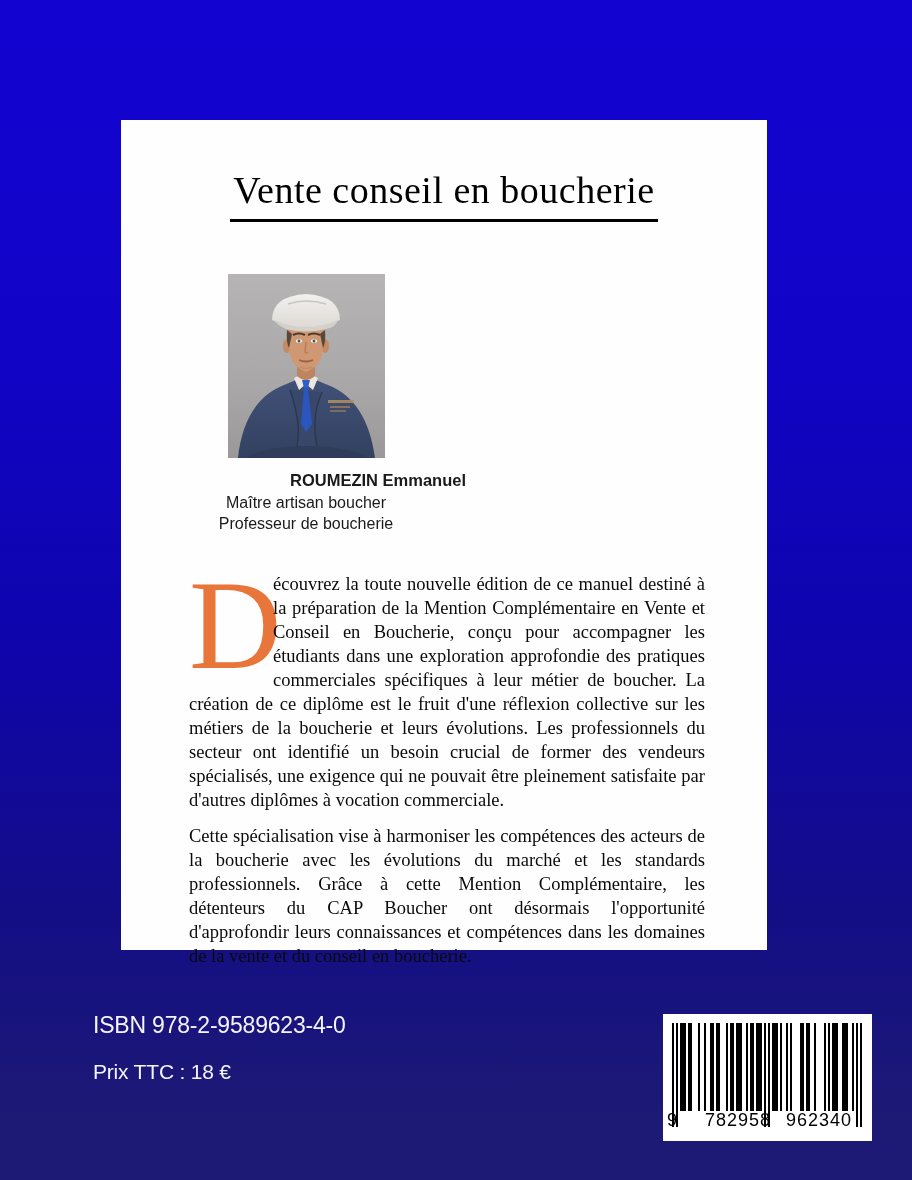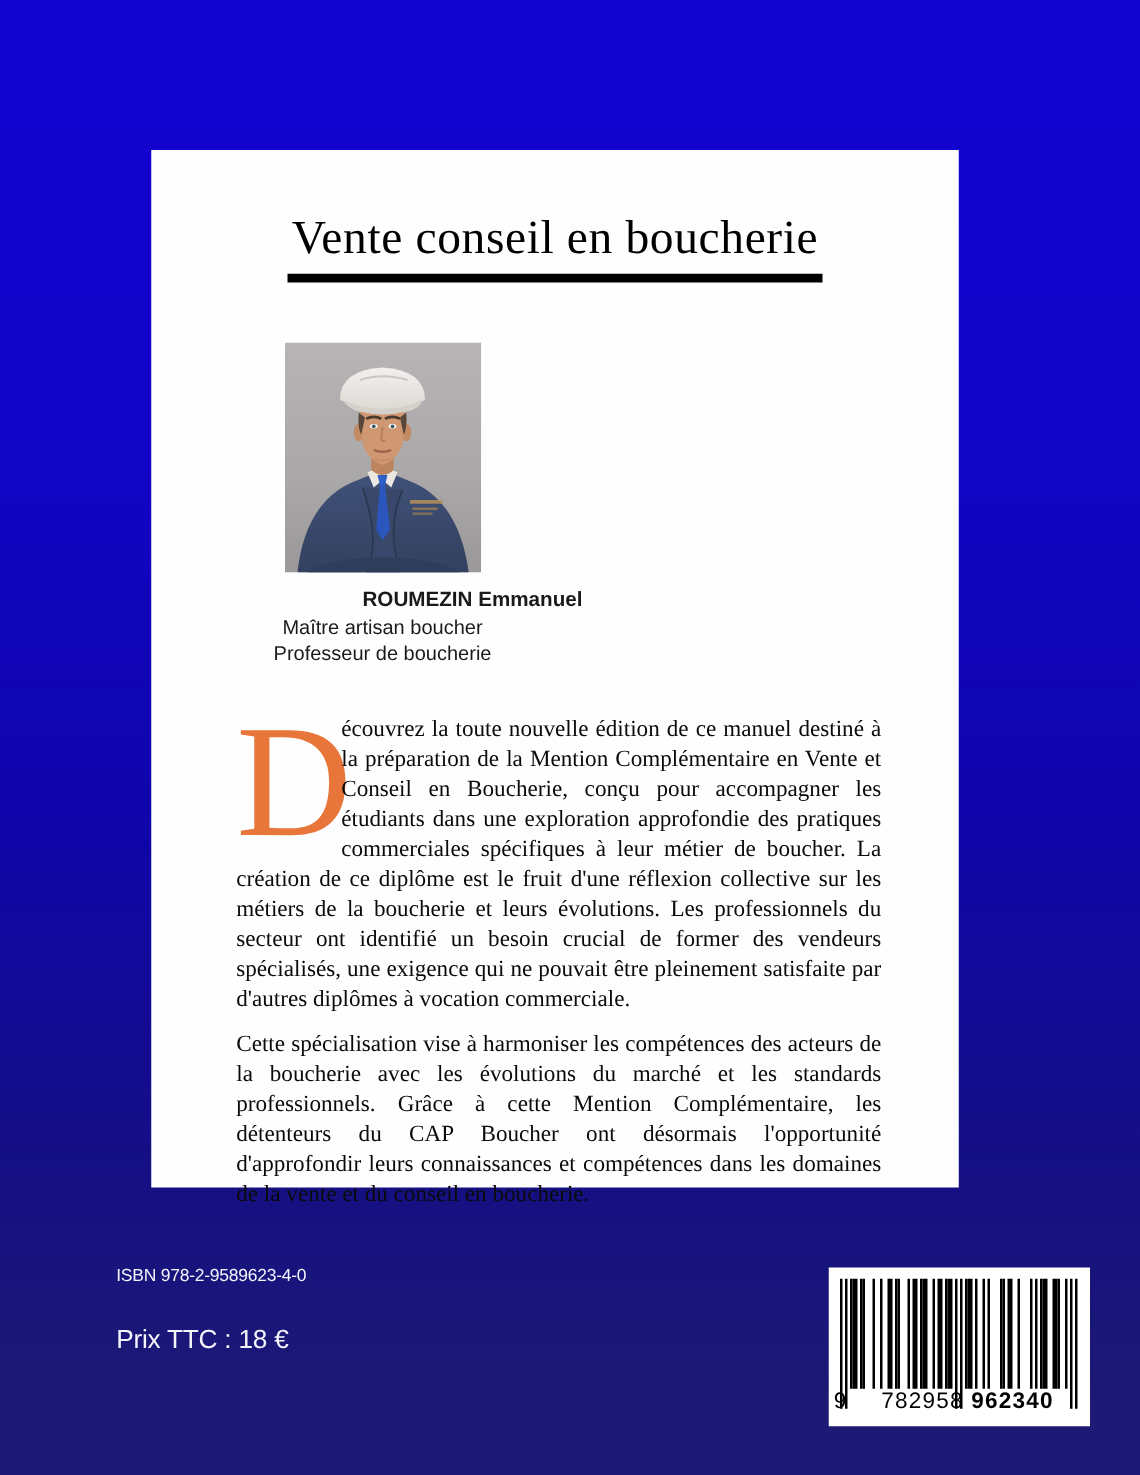--- a/index.html
+++ b/index.html
@@ -14,21 +14,21 @@
     position:absolute;left:121px;top:120px;width:646px;height:830px;
     background:#fefefe;
   }
   .title-wrap{
     position:absolute;left:0;top:48px;width:100%;text-align:center;
   }
   .book-title{
     display:inline-block;
     font-family:"Liberation Serif",serif;
     font-size:38px;color:#000;
-    border-bottom:7px solid #000000;
+    border-bottom:3px solid #000000;
     padding:0 3px 7px 3px;
     letter-spacing:0.5px;
   }
   .photo{
     position:absolute;left:107px;top:154px;width:157px;height:184px;display:block;
   }
   .author-block{
     position:absolute;left:25px;top:350px;width:320px;text-align:center;
     color:#1a1a1a;
   }
@@ -46,21 +46,21 @@
     float:left;
     width:76px;height:116px;
     font-family:"Liberation Serif",serif;
     font-size:128px;line-height:103px;
     color:#e8763b;
     margin:2px 8px 0 0;
     text-align:left;
   }
   .isbn-line{
     position:absolute;left:93px;top:1012px;
-    color:#f4f4fb;font-size:14px;letter-spacing:-0.2px;
+    color:#f4f4fb;font-size:23px;letter-spacing:-0.2px;
   }
   .price-line{
     position:absolute;left:93px;top:1060px;
     color:#f4f4fb;font-size:21px;letter-spacing:-0.2px;
   }
   .barcode-box{
     position:absolute;left:663px;top:1014px;width:209px;height:127px;
     background:#fff;
   }
   .bars{
@@ -69,21 +69,21 @@
   }
   .bc-mod{width:2px;height:88px;background:transparent;}
   .bc-mod.on{background:#000;}
   .bc-mod.tall{height:104px;}
   .bc-digits{
     position:absolute;left:0;top:96px;width:209px;height:22px;
     font-family:"Liberation Sans",sans-serif;font-size:18px;color:#000;
   }
   .bc-num-left{position:absolute;left:4px;top:0;}
   .bc-g1{position:absolute;left:24px;width:84px;text-align:right;top:0;letter-spacing:1px;}
-  .bc-g2{position:absolute;left:114px;width:84px;text-align:left;top:0;letter-spacing:1px;font-weight:bold;}
+  .bc-g2{position:absolute;left:114px;width:84px;text-align:center;top:0;letter-spacing:1px;}
 </style>
 </head>
 <body>
 
 <div class="poster">
 
   <div class="card">
 
     <div class="title-wrap">
       <span class="book-title">Vente conseil en boucherie</span>

